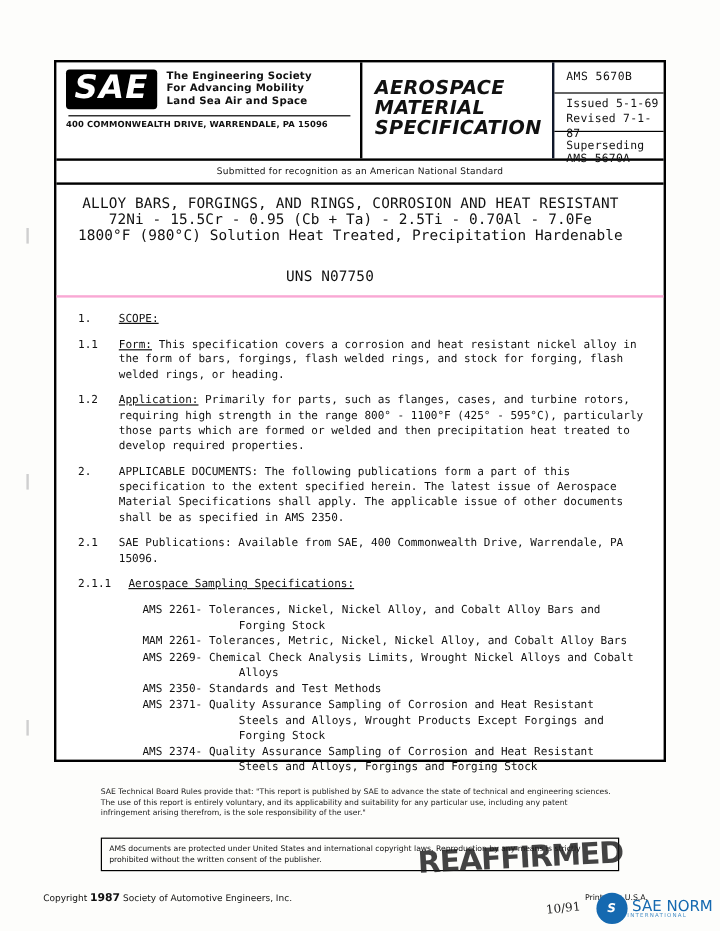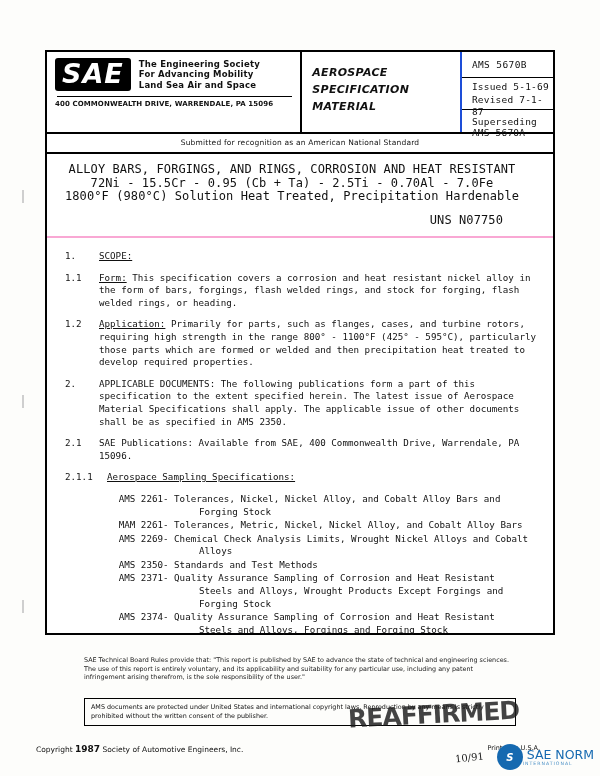--- a/index.html
+++ b/index.html
@@ -77,26 +77,26 @@
   }
   .sae-addr {
     font-family: "DejaVu Sans", sans-serif;
     font-weight: bold;
     font-size: 7px;
     letter-spacing: 0.1px;
   }
   .hdr-title {
     width: 160px;
     box-sizing: border-box;
-    border-right: 2px solid #1d4ed8;
+    border-right: 2px solid #0f172a;
     padding: 12px 0 0 10px;
     font-family: "DejaVu Sans", sans-serif;
     font-weight: bold;
     font-style: italic;
-    font-size: 11px;
+    font-size: 16px;
     line-height: 17px;
     letter-spacing: 0.3px;
   }
   .hdr-right {
     flex: 1;
     box-sizing: border-box;
     font-family: "DejaVu Sans Mono", monospace;
     font-size: 9.5px;
   }
   .hdr-ams {
@@ -133,23 +133,22 @@
   .spec-title {
     border-bottom: 2px solid #f9a8d4;
     padding: 9px 16px 9px 0;
     text-align: center;
     font-size: 12px;
     line-height: 13.5px;
     letter-spacing: 0.1px;
   }
   .spec-title .uns {
     display: block;
-    text-align: right;
     padding-right: 34px;
-    margin-top: 10px;
+    margin-top: 20px;
   }
   
   .body {
     padding: 12px 14px 8px 18px;
     font-size: 9.2px;
     line-height: 12.6px;
   }
   .sec {
     display: flex;
     margin-bottom: 9px;
@@ -301,22 +300,22 @@
             <div>For Advancing Mobility</div>
             <div>Land Sea Air and Space</div>
           </div>
         </div>
         <div class="sae-rule"></div>
         <div class="sae-addr">400 COMMONWEALTH DRIVE, WARRENDALE, PA 15096</div>
       </div>
 
       <div class="hdr-title">
         <div>AEROSPACE</div>
+        <div>MATERIAL</div>
         <div>SPECIFICATION</div>
-        <div>MATERIAL</div>
       </div>
 
       <div class="hdr-right">
         <div class="hdr-ams">AMS 5670B</div>
         <div class="hdr-dates">
           <div>Issued    5-1-69</div>
           <div>Revised  7-1-87</div>
         </div>
         <div class="hdr-super">Superseding AMS 5670A</div>
       </div>

